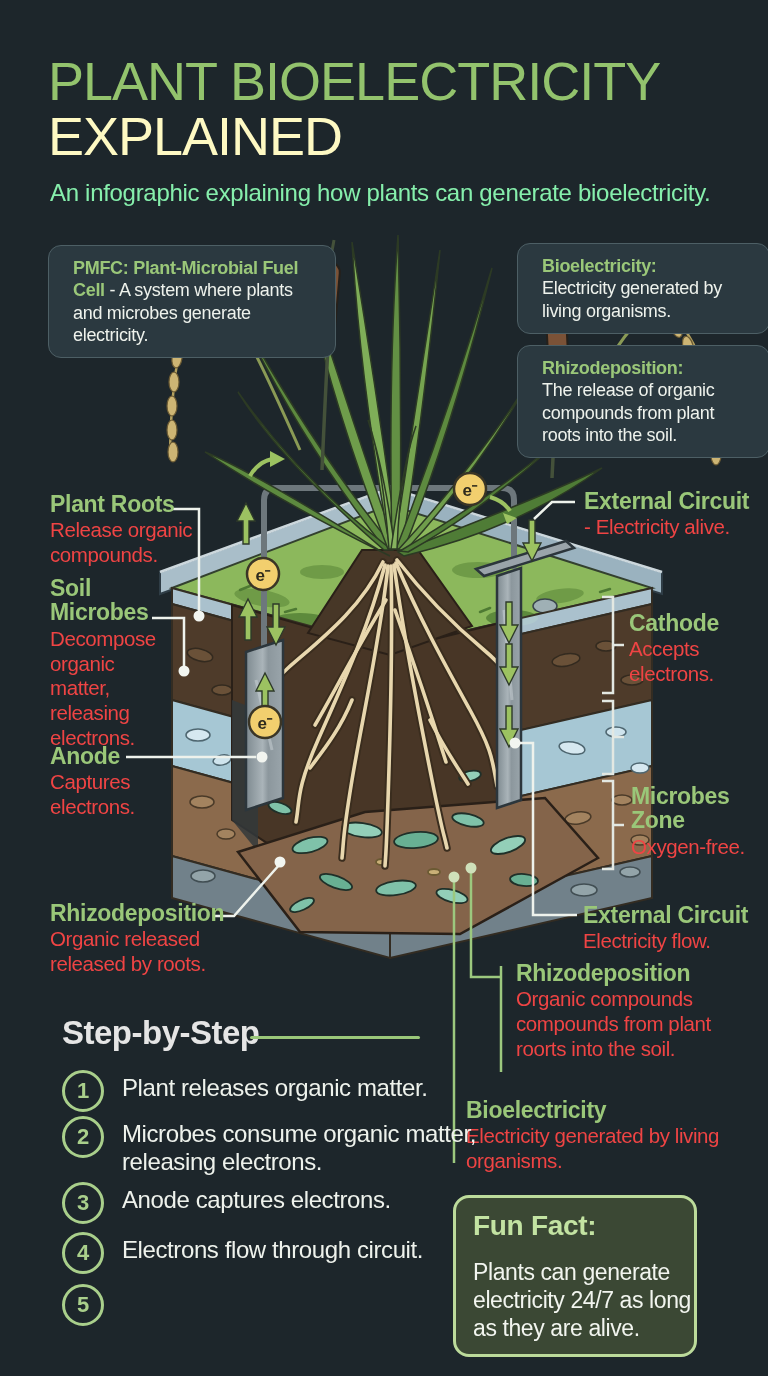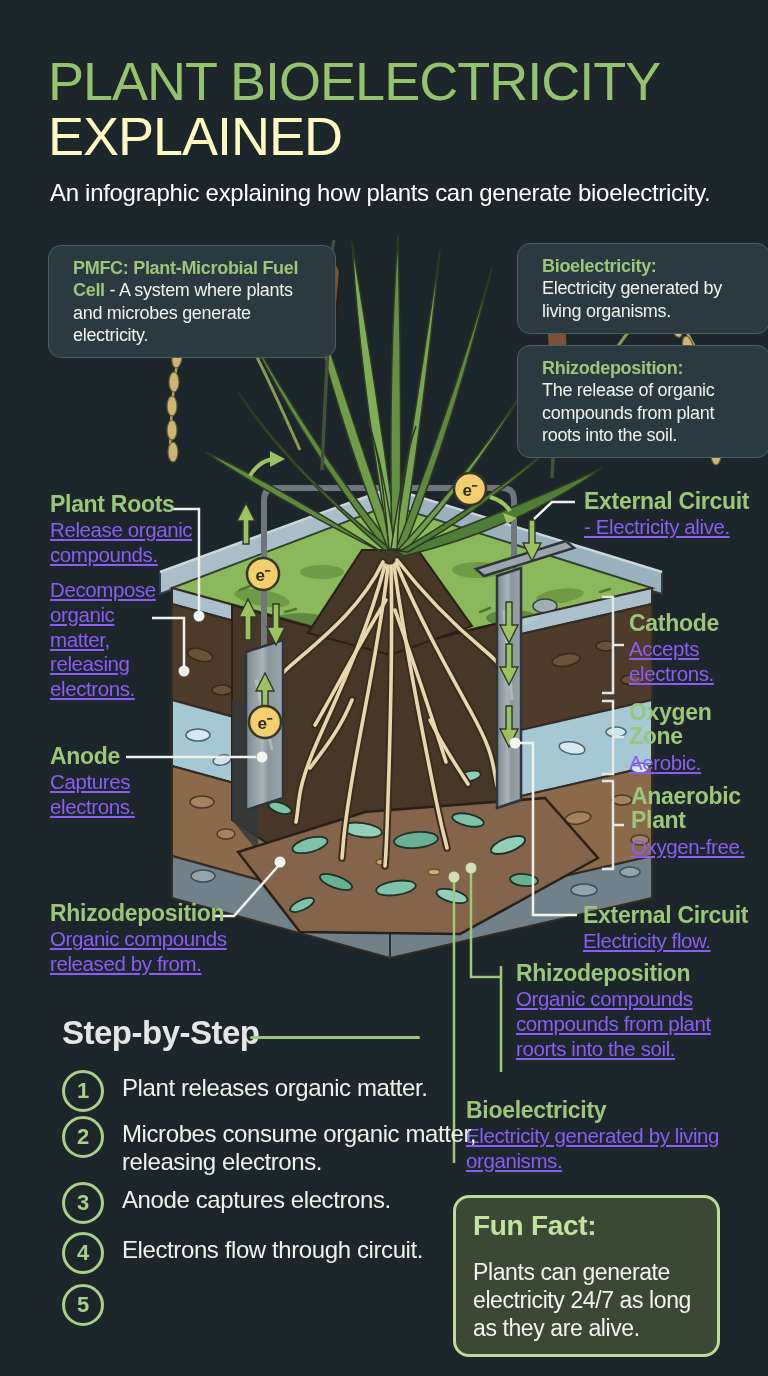--- a/index.html
+++ b/index.html
@@ -5,33 +5,33 @@
   html,body{margin:0;padding:0;background:#10181d;}
   .page{position:relative;width:768px;height:1376px;background:#1d262b;overflow:hidden;
         font-family:"Liberation Sans",sans-serif;}
   .art{position:absolute;left:0;top:0;z-index:1;}
   .txt{position:absolute;z-index:2;}
 
   
   .title{font-weight:400;font-size:54px;line-height:1.02;letter-spacing:-1px;}
   .title .t1{color:#93c36d;display:block;}
   .title .t2{color:#fef9c3;display:block;}
-  .subtitle{color:#ffffff;font-size:24px;letter-spacing:-0.3px;}
+  .subtitle{color:#86efac;font-size:24px;letter-spacing:-0.3px;}
 
   
   .defbox{position:absolute;z-index:2;background:#2b3940;border:1.5px solid #4d5f65;
           border-radius:13px;padding:11px 24px;font-size:18px;line-height:1.24;
           color:#eef2ec;letter-spacing:-0.3px;}
   .defbox .term{color:#9ac779;font-weight:700;}
   .defbox .blockterm{display:block;}
 
   
   .lbl{position:absolute;z-index:2;}
   .lbl .lt{color:#9ac779;font-weight:700;font-size:23px;line-height:1.06;letter-spacing:-0.3px;}
-  .lbl .ld{color:#8b5cf6;font-size:20.5px;line-height:1.21;letter-spacing:-0.4px;margin-top:2px;text-decoration:underline;}
+  .lbl .ld{color:#ef4444;font-size:20.5px;line-height:1.21;letter-spacing:-0.4px;margin-top:2px;}
 
   
   .steps-head{color:#e5e5e5;font-weight:700;font-size:33px;letter-spacing:-0.5px;}
   .steps-line{position:absolute;z-index:2;background:#9ac779;height:3px;border-radius:2px;}
   .step{position:absolute;z-index:2;display:flex;gap:18px;align-items:flex-start;}
   .stepnum{flex:none;width:36px;height:36px;border:3px solid #a9cf8b;border-radius:50%;
            color:#a9cf8b;font-weight:700;font-size:22px;display:flex;align-items:center;
            justify-content:center;}
   .steptext{color:#eef2ec;font-size:24px;line-height:1.18;letter-spacing:-0.4px;width:400px;padding-top:4px;}
 
@@ -299,45 +299,42 @@
   <div class="defbox" style="left:517px;top:345px;width:203px;">
     <span class="term blockterm">Rhizodeposition:</span>
     <span>The release of organic compounds from plant roots into the soil.</span>
   </div>
 
   <div class="lbl" style="left:50px;top:492px;">
     <div class="lt">Plant Roots</div>
     <div class="ld" style="width:175px;">Release organic compounds.</div>
   </div>
   <div class="lbl" style="left:50px;top:576px;">
+    <div class="lt" style="width:115px;">Soil Microbes</div>
     <div class="ld" style="width:122px;">Decompose organic matter, releasing electrons.</div>
   </div>
   <div class="lbl" style="left:50px;top:744px;">
     <div class="lt">Anode</div>
     <div class="ld" style="width:122px;">Captures electrons.</div>
   </div>
   <div class="lbl" style="left:50px;top:901px;">
     <div class="lt">Rhizodeposition</div>
-    <div class="ld" style="width:208px;">Organic compounds released by from.</div>
+    <div class="ld" style="width:208px;">Organic released released by roots.</div>
   </div>
 
   <div class="lbl" style="left:584px;top:489px;">
     <div class="lt">External Circuit</div>
     <div class="ld" style="width:185px;">- Electricity alive.</div>
   </div>
   <div class="lbl" style="left:629px;top:611px;">
     <div class="lt">Cathode</div>
     <div class="ld" style="width:118px;">Accepts electrons.</div>
   </div>
-  <div class="lbl" style="left:629px;top:700px;">
-    <div class="lt" style="width:95px;">Oxygen Zone</div>
-    <div class="ld">Aerobic.</div>
-  </div>
   <div class="lbl" style="left:631px;top:784px;">
-    <div class="lt" style="width:135px;">Anaerobic Plant</div>
+    <div class="lt" style="width:135px;">Microbes Zone</div>
     <div class="ld">Oxygen-free.</div>
   </div>
   <div class="lbl" style="left:583px;top:903px;">
     <div class="lt">External Circuit</div>
     <div class="ld">Electricity flow.</div>
   </div>
   <div class="lbl" style="left:516px;top:961px;">
     <div class="lt">Rhizodeposition</div>
     <div class="ld" style="width:224px;">Organic compounds compounds from plant roorts into the soil.</div>
   </div>
@@ -362,18 +359,18 @@
     <div class="steptext">Anode captures electrons.</div>
   </div>
   <div class="step" style="left:62px;top:1232px;">
     <div class="stepnum">4</div>
     <div class="steptext">Electrons flow through circuit.</div>
   </div>
   <div class="step" style="left:62px;top:1284px;">
     <div class="stepnum">5</div>
   </div>
 
-  <div class="funfact" style="left:453px;top:1195px;width:267px;">
+  <div class="funfact" style="left:453px;top:1195px;width:244px;">
     <div class="ff-title">Fun Fact:</div>
     <div class="ff-desc" style="width:232px;">Plants can generate electricity 24/7 as long as they are alive.</div>
   </div>
 
 </div>
 
 </body></html>

